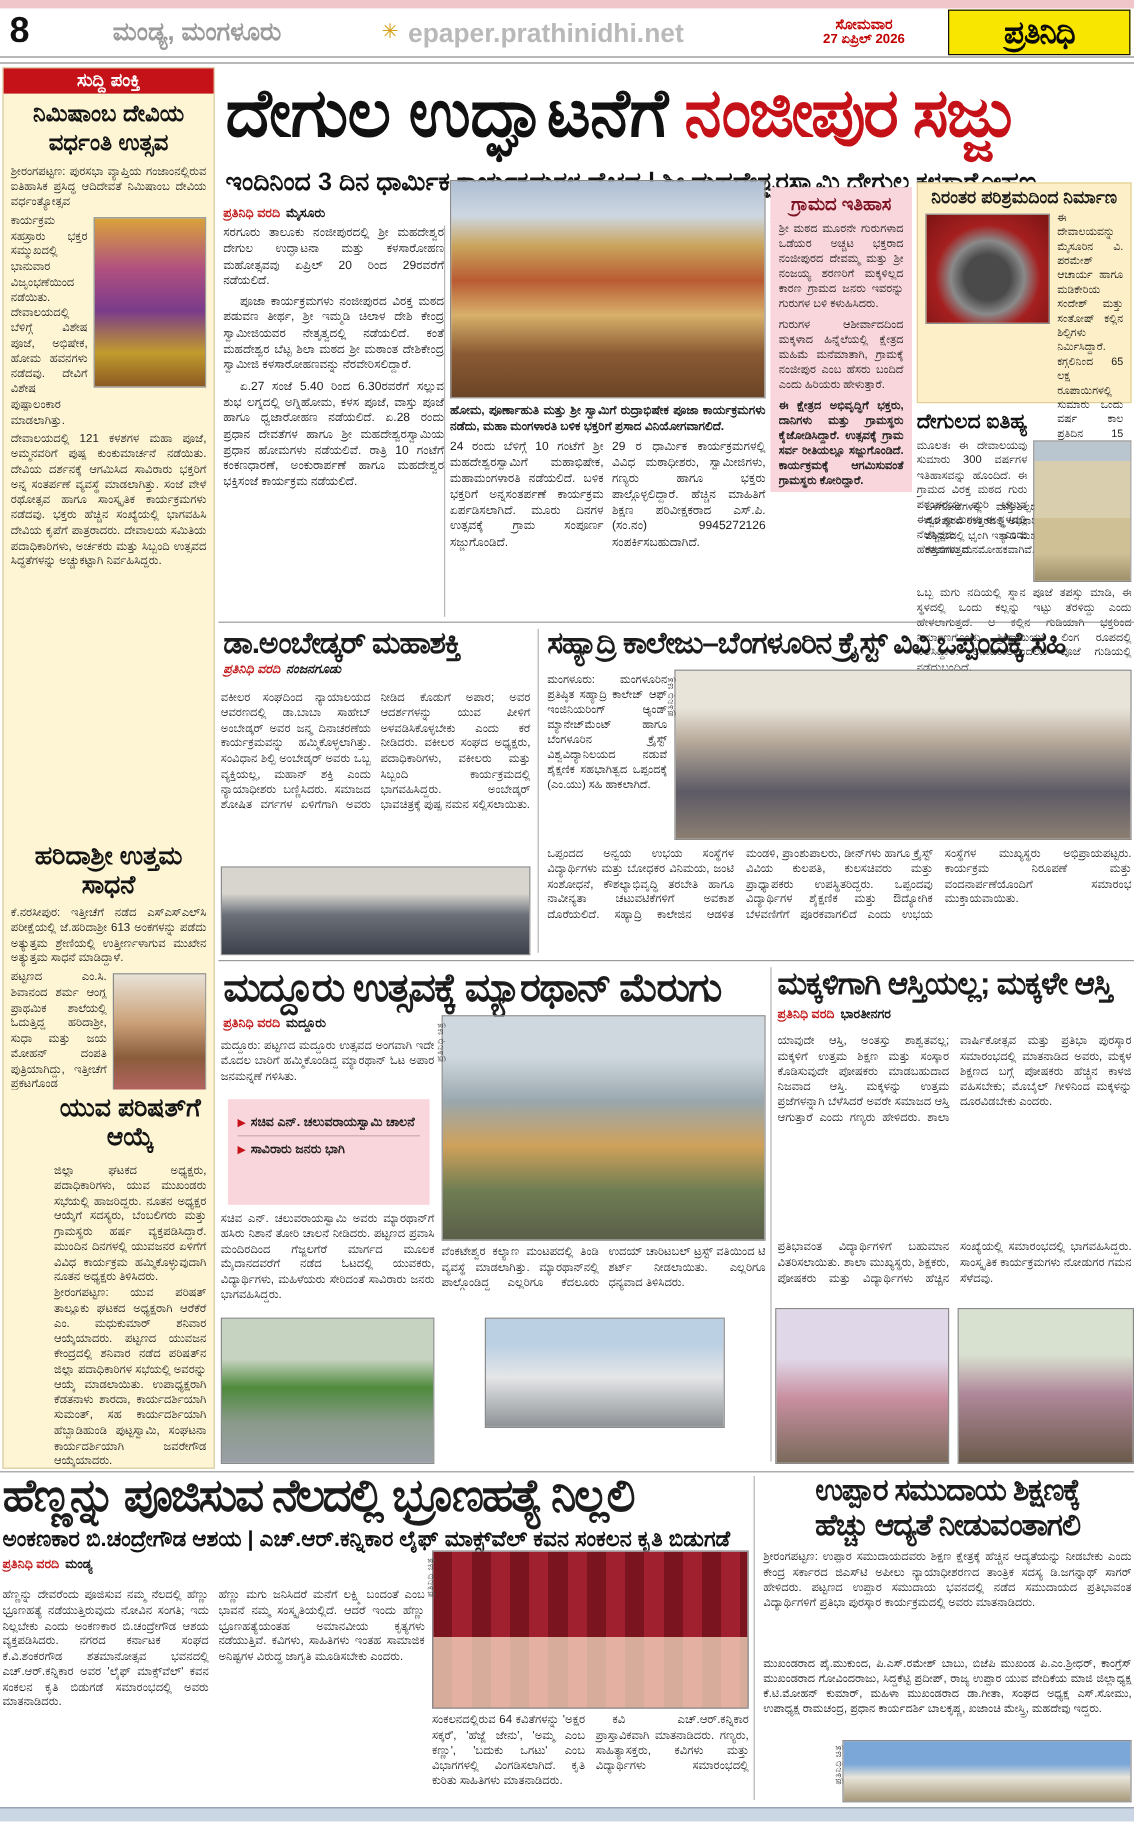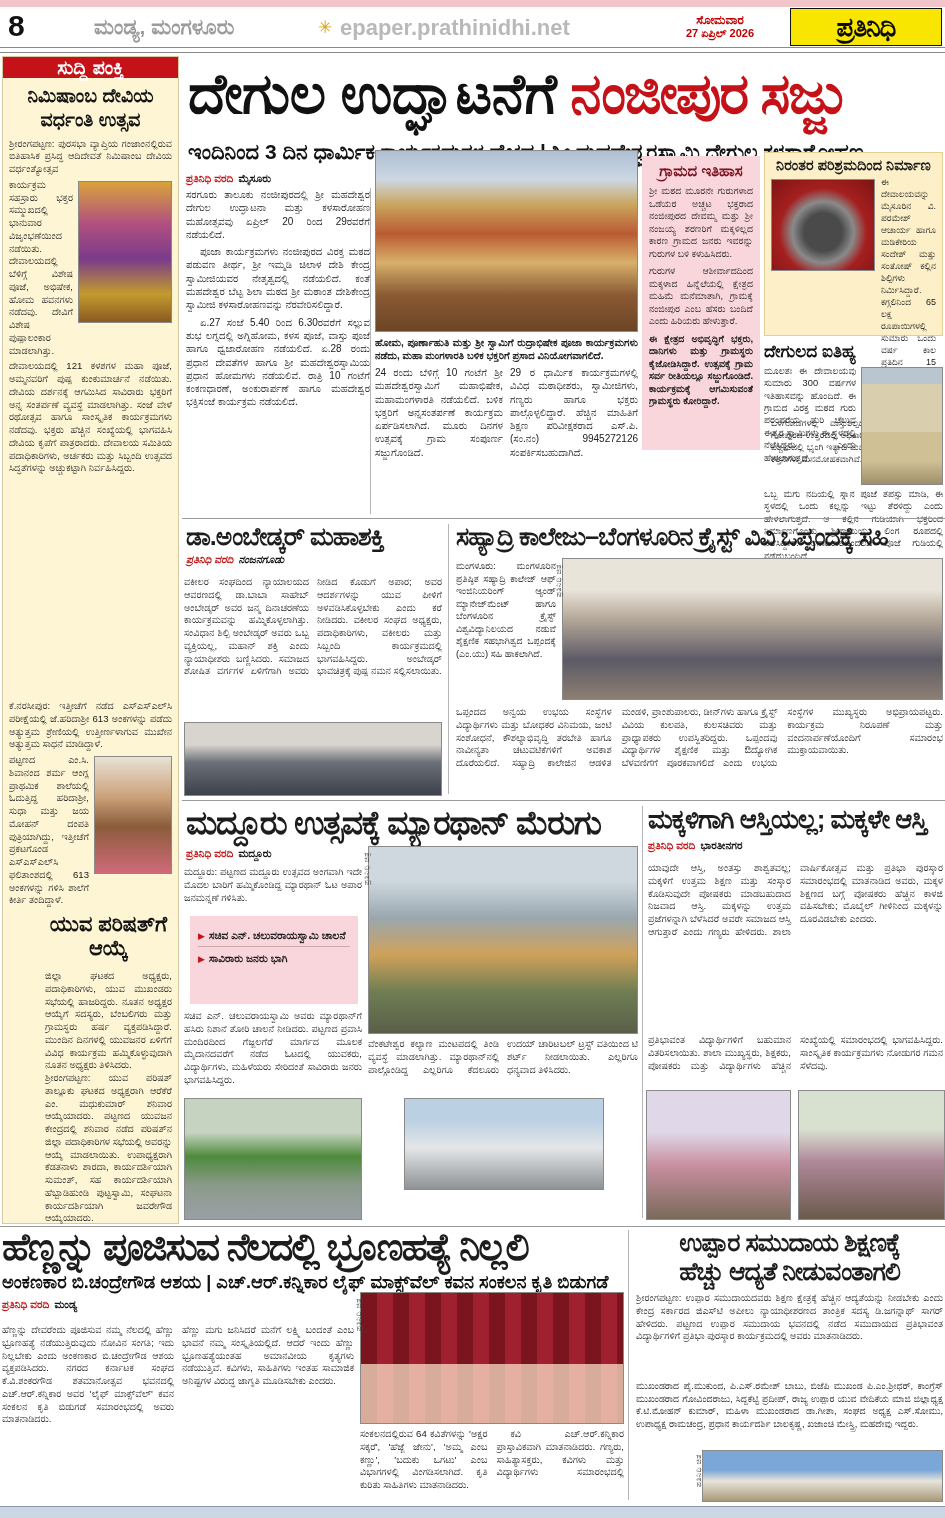--- a/index.html
+++ b/index.html
@@ -12,21 +12,21 @@
   .byline{font-size:10.5px;font-weight:bold;color:#111;}
   .byline .red{color:#c21a1a;margin-right:5px;}
   .ph{position:absolute;border:1px solid #8a8a8a;box-sizing:border-box;}
   .vcred{position:absolute;font-size:7.5px;color:#444;writing-mode:vertical-rl;
          transform:rotate(180deg);letter-spacing:.5px;white-space:nowrap;}
   .hl{font-weight:bold;color:#111;letter-spacing:-.5px;}
   .rule-h{position:absolute;border-top:1px solid #9a9a9a;}
   .rule-v{position:absolute;border-left:1px solid #b5b5b5;}
   .boxtitle{font-weight:bold;text-align:center;}
   .news-col{background:#fdf5d4;border:1px solid #d8c9a0;box-sizing:border-box;}
-  .banner{background:#c41218;color:#fff;font-weight:bold;font-size:19px;text-align:center;
+  .banner{background:#c41218;color:#fff;font-weight:bold;font-size:15px;text-align:center;
           line-height:21px;height:21px;}
   .nc-title{font-weight:bold;text-align:center;color:#141414;}
   .pinkbox{background:#f9d6dc;box-sizing:border-box;}
   .yellowbox{background:#fdf0c8;border:1px solid #e0cf96;box-sizing:border-box;}
   .bullets{background:#f9d6dc;box-sizing:border-box;padding:8px 8px;}
   .bullet{font-size:10.5px;font-weight:bold;line-height:1.35;padding:4px 0;border-bottom:1px solid #caa;}
   .bullet:last-child{border-bottom:none;}
   .tri{color:#c41218;margin-right:4px;font-size:9px;}
   .deck{font-weight:bold;color:#111;}
   .masthead-gray{color:#9b9b9b;font-weight:bold;}
@@ -62,20 +62,21 @@
       <div class="bt" style="font-size:9.6px;">ಶ್ರೀರಂಗಪಟ್ಟಣ: ಪುರಸಭಾ ವ್ಯಾಪ್ತಿಯ ಗಂಜಾಂನಲ್ಲಿರುವ ಐತಿಹಾಸಿಕ ಪ್ರಸಿದ್ಧ ಆದಿದೇವತೆ ನಿಮಿಷಾಂಬ ದೇವಿಯ ವರ್ಧಂತ್ಯೋತ್ಸವ</div>
       <div style="overflow:hidden;margin-top:3px;">
         <div class="ph" style="position:relative;float:right;width:94px;height:142px;margin:2px 0 3px 5px;
              background:linear-gradient(180deg,#d9a23a 0%,#b05080 30%,#7a3b8a 55%,#c29b2d 80%,#8a5a22 100%);"></div>
         <div class="bt" style="font-size:9.6px;">ಕಾರ್ಯಕ್ರಮ ಸಹಸ್ರಾರು ಭಕ್ತರ ಸಮ್ಮುಖದಲ್ಲಿ ಭಾನುವಾರ ವಿಜೃಂಭಣೆಯಿಂದ ನಡೆಯಿತು. ದೇವಾಲಯದಲ್ಲಿ ಬೆಳಿಗ್ಗೆ ವಿಶೇಷ ಪೂಜೆ, ಅಭಿಷೇಕ, ಹೋಮ ಹವನಗಳು ನಡೆದವು. ದೇವಿಗೆ ವಿಶೇಷ ಪುಷ್ಪಾಲಂಕಾರ ಮಾಡಲಾಗಿತ್ತು.</div>
       </div>
       <div class="bt" style="font-size:9.6px;margin-top:3px;">ದೇವಾಲಯದಲ್ಲಿ 121 ಕಳಶಗಳ ಮಹಾ ಪೂಜೆ, ಅಮ್ಮನವರಿಗೆ ಪುಷ್ಪ ಕುಂಕುಮಾರ್ಚನೆ ನಡೆಯಿತು. ದೇವಿಯ ದರ್ಶನಕ್ಕೆ ಆಗಮಿಸಿದ ಸಾವಿರಾರು ಭಕ್ತರಿಗೆ ಅನ್ನ ಸಂತರ್ಪಣೆ ವ್ಯವಸ್ಥೆ ಮಾಡಲಾಗಿತ್ತು. ಸಂಜೆ ವೇಳೆ ರಥೋತ್ಸವ ಹಾಗೂ ಸಾಂಸ್ಕೃತಿಕ ಕಾರ್ಯಕ್ರಮಗಳು ನಡೆದವು. ಭಕ್ತರು ಹೆಚ್ಚಿನ ಸಂಖ್ಯೆಯಲ್ಲಿ ಭಾಗವಹಿಸಿ ದೇವಿಯ ಕೃಪೆಗೆ ಪಾತ್ರರಾದರು. ದೇವಾಲಯ ಸಮಿತಿಯ ಪದಾಧಿಕಾರಿಗಳು, ಅರ್ಚಕರು ಮತ್ತು ಸಿಬ್ಬಂದಿ ಉತ್ಸವದ ಸಿದ್ಧತೆಗಳನ್ನು ಅಚ್ಚುಕಟ್ಟಾಗಿ ನಿರ್ವಹಿಸಿದ್ದರು.</div>
     </div>
 
     <div style="height:208px;overflow:hidden;padding:0 6px;">
+      <div class="nc-title" style="font-size:21px;padding:2px 0 5px 0;">ಹರಿದಾಶ್ರೀ ಉತ್ತಮ ಸಾಧನೆ</div>
       <div class="bt" style="font-size:9.6px;">ಕೆ.ನರಸೀಪುರ: ಇತ್ತೀಚೆಗೆ ನಡೆದ ಎಸ್‌ಎಸ್‌ಎಲ್‌ಸಿ ಪರೀಕ್ಷೆಯಲ್ಲಿ ಜೆ.ಹರಿದಾಶ್ರೀ 613 ಅಂಕಗಳನ್ನು ಪಡೆದು ಅತ್ಯುತ್ತಮ ಶ್ರೇಣಿಯಲ್ಲಿ ಉತ್ತೀರ್ಣಳಾಗುವ ಮುಖೇನ ಅತ್ಯುತ್ತಮ ಸಾಧನೆ ಮಾಡಿದ್ದಾಳೆ.</div>
       <div style="overflow:hidden;margin-top:3px;">
         <div class="ph" style="position:relative;float:right;width:78px;height:118px;margin:2px 0 3px 5px;
              background:linear-gradient(180deg,#e8e2d6 0%,#caa078 35%,#8a5c3b 60%,#d06a7a 100%);"></div>
         <div class="bt" style="font-size:9.6px;">ಪಟ್ಟಣದ ಎಂ.ಸಿ. ಶಿವಾನಂದ ಶರ್ಮ ಆಂಗ್ಲ ಪ್ರಾಥಮಿಕ ಶಾಲೆಯಲ್ಲಿ ಓದುತ್ತಿದ್ದ ಹರಿದಾಶ್ರೀ, ಸುಧಾ ಮತ್ತು ಜಯ ಮೋಹನ್ ದಂಪತಿ ಪುತ್ರಿಯಾಗಿದ್ದು, ಇತ್ತೀಚೆಗೆ ಪ್ರಕಟಗೊಂಡ ಎಸ್‌ಎಸ್‌ಎಲ್‌ಸಿ ಫಲಿತಾಂಶದಲ್ಲಿ 613 ಅಂಕಗಳನ್ನು ಗಳಿಸಿ ಶಾಲೆಗೆ ಕೀರ್ತಿ ತಂದಿದ್ದಾಳೆ.</div>
       </div>
     </div>
 
     <div style="height:318px;overflow:hidden;padding:0 6px;margin-left:36px;">
       <div class="nc-title" style="font-size:21px;padding:4px 0 6px 0;">ಯುವ ಪರಿಷತ್‌ಗೆ ಆಯ್ಕೆ</div>
@@ -101,21 +102,21 @@
     </div>
 
     <div class="ph" style="left:193px;top:94px;width:263px;height:182px;
          background:linear-gradient(180deg,#aebfd3 0%,#cdd7e2 16%,#caa45c 30%,#b95b33 46%,#d8b06a 62%,#8a5a33 80%,#6b4526 100%);"></div>
     <div class="vcred" style="left:458px;top:100px;">ಪ್ರತಿನಿಧಿ ಚಿತ್ರ</div>
 
     <div class="abs bt" style="left:193px;top:280px;width:263px;height:26px;font-weight:bold;">ಹೋಮ, ಪೂರ್ಣಾಹುತಿ ಮತ್ತು ಶ್ರೀ ಸ್ವಾಮಿಗೆ ರುದ್ರಾಭಿಷೇಕ ಪೂಜಾ ಕಾರ್ಯಕ್ರಮಗಳು ನಡೆದು, ಮಹಾ ಮಂಗಳಾರತಿ ಬಳಿಕ ಭಕ್ತರಿಗೆ ಪ್ರಸಾದ ವಿನಿಯೋಗವಾಗಲಿದೆ.</div>
     <div class="abs bt" style="left:193px;top:310px;width:128px;height:148px;">24 ರಂದು ಬೆಳಿಗ್ಗೆ 10 ಗಂಟೆಗೆ ಶ್ರೀ ಮಹದೇಶ್ವರಸ್ವಾಮಿಗೆ ಮಹಾಭಿಷೇಕ, ಮಹಾಮಂಗಳಾರತಿ ನಡೆಯಲಿದೆ. ಬಳಿಕ ಭಕ್ತರಿಗೆ ಅನ್ನಸಂತರ್ಪಣೆ ಕಾರ್ಯಕ್ರಮ ಏರ್ಪಡಿಸಲಾಗಿದೆ. ಮೂರು ದಿನಗಳ ಉತ್ಸವಕ್ಕೆ ಗ್ರಾಮ ಸಂಪೂರ್ಣ ಸಜ್ಜುಗೊಂಡಿದೆ.</div>
     <div class="abs bt" style="left:328px;top:310px;width:128px;height:148px;">29 ರ ಧಾರ್ಮಿಕ ಕಾರ್ಯಕ್ರಮಗಳಲ್ಲಿ ವಿವಿಧ ಮಠಾಧೀಶರು, ಸ್ವಾಮೀಜಿಗಳು, ಗಣ್ಯರು ಹಾಗೂ ಭಕ್ತರು ಪಾಲ್ಗೊಳ್ಳಲಿದ್ದಾರೆ. ಹೆಚ್ಚಿನ ಮಾಹಿತಿಗೆ ಶಿಕ್ಷಣ ಪರಿವೀಕ್ಷಕರಾದ ಎಸ್.ಪಿ. (ಸಂ.ನಂ) 9945272126 ಸಂಪರ್ಕಿಸಬಹುದಾಗಿದೆ.</div>
 
-    <div class="abs pinkbox" style="left:460px;top:100px;width:118px;height:294px;padding:6px 7px;">
+    <div class="abs pinkbox" style="left:460px;top:100px;width:118px;height:254px;padding:6px 7px;">
       <div class="boxtitle" style="font-size:15px;color:#7a1020;margin-bottom:5px;">ಗ್ರಾಮದ ಇತಿಹಾಸ</div>
       <div class="bt" style="font-size:9.4px;">ಶ್ರೀ ಮಠದ ಮೂರನೇ ಗುರುಗಳಾದ ಒಡೆಯರ ಅಚ್ಚಟ ಭಕ್ತರಾದ ನಂಜೀಪುರದ ದೇವಮ್ಮ ಮತ್ತು ಶ್ರೀ ನಂಜಯ್ಯ ಶರಣರಿಗೆ ಮಕ್ಕಳಿಲ್ಲದ ಕಾರಣ ಗ್ರಾಮದ ಜನರು ಇವರನ್ನು ಗುರುಗಳ ಬಳಿ ಕಳುಹಿಸಿದರು.</div>
       <div class="bt" style="font-size:9.4px;margin-top:5px;">ಗುರುಗಳ ಆಶೀರ್ವಾದದಿಂದ ಮಕ್ಕಳಾದ ಹಿನ್ನೆಲೆಯಲ್ಲಿ ಕ್ಷೇತ್ರದ ಮಹಿಮೆ ಮನೆಮಾತಾಗಿ, ಗ್ರಾಮಕ್ಕೆ ನಂಜೀಪುರ ಎಂಬ ಹೆಸರು ಬಂದಿದೆ ಎಂದು ಹಿರಿಯರು ಹೇಳುತ್ತಾರೆ.</div>
       <div class="bt" style="font-size:9.4px;font-weight:bold;margin-top:5px;">ಈ ಕ್ಷೇತ್ರದ ಅಭಿವೃದ್ಧಿಗೆ ಭಕ್ತರು, ದಾನಿಗಳು ಮತ್ತು ಗ್ರಾಮಸ್ಥರು ಕೈಜೋಡಿಸಿದ್ದಾರೆ. ಉತ್ಸವಕ್ಕೆ ಗ್ರಾಮ ಸರ್ವ ರೀತಿಯಲ್ಲೂ ಸಜ್ಜುಗೊಂಡಿದೆ. ಕಾರ್ಯಕ್ರಮಕ್ಕೆ ಆಗಮಿಸುವಂತೆ ಗ್ರಾಮಸ್ಥರು ಕೋರಿದ್ದಾರೆ.</div>
     </div>
 
     <div class="abs yellowbox" style="left:582px;top:96px;width:179px;height:184px;padding:4px 6px;">
       <div class="boxtitle" style="font-size:14.5px;color:#1a1a1a;margin-bottom:3px;">ನಿರಂತರ ಪರಿಶ್ರಮದಿಂದ ನಿರ್ಮಾಣ</div>
       <div style="overflow:hidden;">
         <div class="ph" style="position:relative;float:left;width:104px;height:92px;margin:2px 6px 2px 0;

